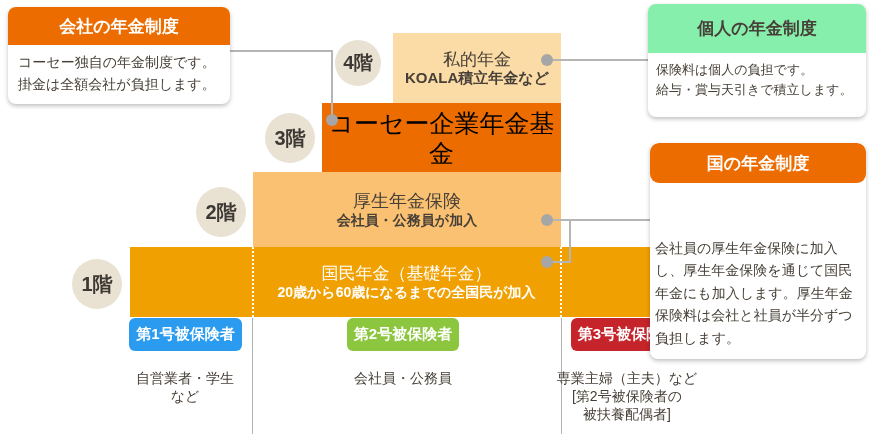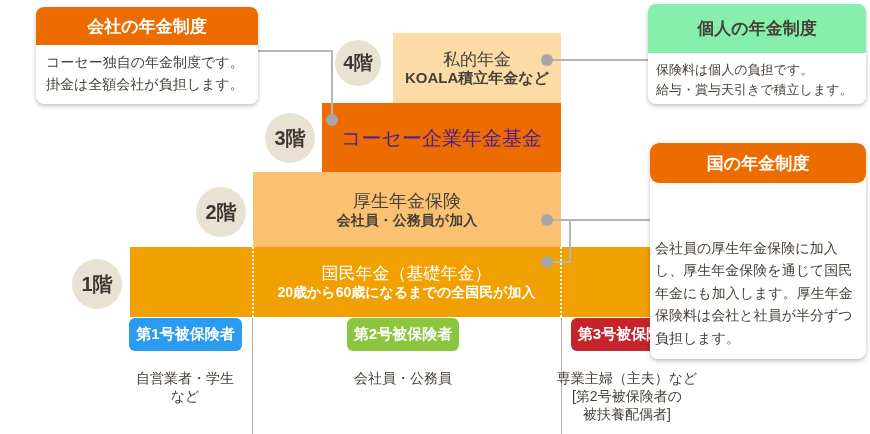--- a/index.html
+++ b/index.html
@@ -12,21 +12,21 @@
   
   .tier { position:absolute; display:flex; flex-direction:column; align-items:center; justify-content:center; z-index:1; text-align:center; }
   .tier4 { left:393px; top:33px;  width:168px; height:70px; background:#fbdba6; }
   .tier3 { left:322px; top:103px; width:239px; height:69px; background:#ed6c00; }
   .tier2 { left:253px; top:172px; width:308px; height:75px; background:#fac172; }
   .tier1 { left:130px; top:247px; width:553px; height:70px; background:#f0a000; }
   .tier-title   { font-weight:normal; font-size:17px; line-height:1.2; }
   .tier-sub     { font-weight:bold; font-size:14px; line-height:1.1; }
   .tier4 .tier-title { color:#474038; }
   .tier4 .tier-sub   { color:#474038; font-size:15px; }
-  .tier3 .tier-title { color:#4c1d95; font-size:20px; }
+  .tier3 .tier-title { color:#000000; font-size:25px; }
   .tier2 .tier-title { color:#474038; font-size:18px; }
   .tier2 .tier-sub   { color:#474038; }
   .tier1 .tier-title { color:#ffffff; }
   .tier1 .tier-sub   { color:#ffffff; }
   .dotted-sep { position:absolute; top:0; height:100%; width:0; border-left:2px dotted rgba(255,255,255,0.95); z-index:2; }
   .dsep1 { left:122px; } .dsep2 { left:430px; }
   
   .floor-circle {
     position:absolute; width:50px; height:50px; border-radius:50%;
     background:#e9e2d2; color:#3d3833; font-size:20px; font-weight:bold;
@@ -54,26 +54,26 @@
   
   .info-box {
     position:absolute; background:#ffffff; border-radius:8px; overflow:hidden;
     box-shadow:0 2px 4px rgba(0,0,0,0.25); z-index:4;
   }
   .info-head {
     display:flex; align-items:center; justify-content:center;
     font-weight:bold; font-size:17px;
   }
   .info-body { font-size:14px; line-height:1.55; color:#474038; white-space:pre-line; }
-  .box-company  { left:8px;   top:7px;   width:222px;margin-left:28px; }
+  .box-company  { left:8px;   top:7px;   width:222px; }
   .box-company .info-head { height:38px; background:#ed6c00; color:#ffffff; }
   .box-company .info-body { padding:7px 10px 9px; }
   .box-personal { left:648px; top:4px;   width:218px; }
   .box-personal .info-head { height:49px; background:#86efac; color:#474038; }
-  .box-personal .info-body { padding:7px 8px 4px; font-size:13px; }
+  .box-personal .info-body { padding:7px 8px 17px; font-size:13px; }
   .box-national { left:650px; top:143px; width:216px; }
   .box-national .info-head { height:40px; background:#ed6c00; color:#ffffff;border-radius:9px; }
   .box-national .info-body { padding:8px 5px 10px; white-space:normal; line-height:1.6;margin-top:46px; }
   
   .badge {
     position:absolute; top:318px; height:33px; border-radius:6px;
     display:flex; align-items:center; justify-content:center;
     color:#ffffff; font-weight:bold; font-size:15px; z-index:2;
   }
   .badge1 { left:129px; width:113px; background:#2b9bf0; }

